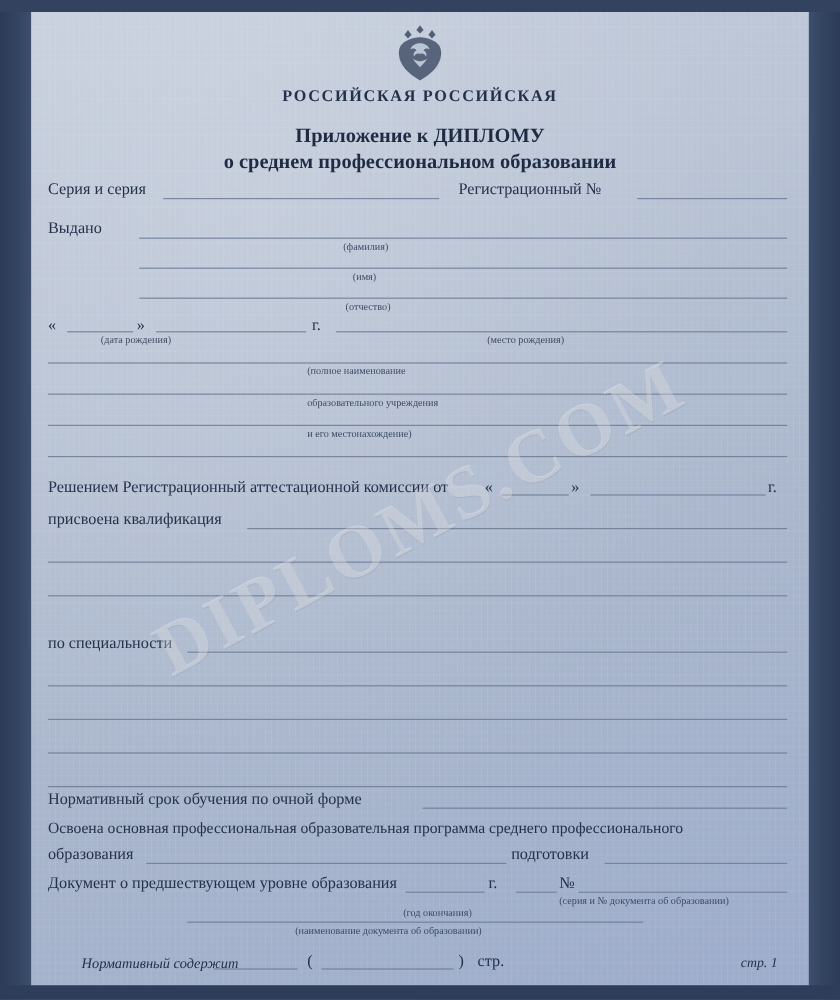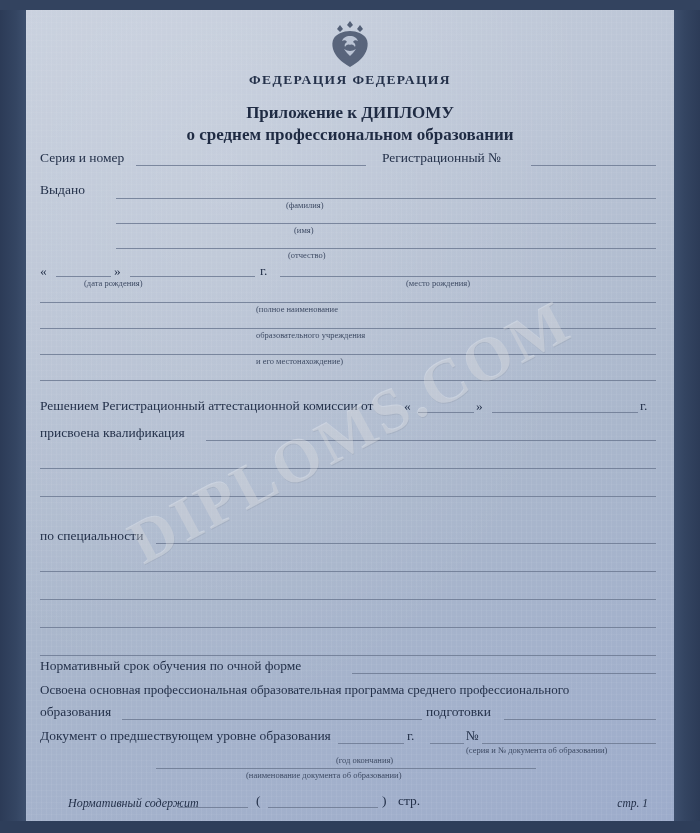--- a/index.html
+++ b/index.html
@@ -217,25 +217,25 @@
           <path d="M18 7 l3 4 -3 3 -3 -3 z"></path>
           <path d="M38 7 l3 4 -3 3 -3 -3 z"></path>
           <path d="M28 13 c-7 0 -13 3 -16 7 c-2 3 -2 7 -1 11 c2 7 8 13 17 18 c9 -5 15 -11 17 -18 c1 -4 1 -8 -1 -11 c-3 -4 -9 -7 -16 -7 z" opacity="0.95"></path>
         </g>
         <g fill="#b9c3d4">
           <path d="M28 18 c-4 0 -7 2 -8 5 c2 -1 4 -1 5 1 c-2 1 -3 3 -2 5 c1 -2 3 -3 5 -2 c2 -1 4 0 5 2 c1 -2 0 -4 -2 -5 c1 -2 3 -2 5 -1 c-1 -3 -4 -5 -8 -5 z"></path>
           <path d="M22 31 c2 3 4 5 6 7 c2 -2 4 -4 6 -7 c-2 1 -4 2 -6 2 c-2 0 -4 -1 -6 -2 z"></path>
         </g>
       </svg>
 
-      <div class="country">ФЕДЕРАЦИЯ ФЕДЕРАЦИЯ</div>
+      <div class="country">РОССИЙСКАЯ РОССИЙСКАЯ</div>
       <div class="title1">Приложение к ДИПЛОМУ</div>
       <div class="title2">о среднем профессиональном образовании</div>
 
-      <div class="lbl" style="left:14px; top:140px;">Серия и номер</div>
+      <div class="lbl" style="left:14px; top:140px;">Серия и серия</div>
       <div class="rule" style="left:110px; top:155px; width:230px;"></div>
       <div class="lbl" style="left:356px; top:140px;">Регистрационный №</div>
       <div class="rule" style="left:505px; top:155px; width:125px;"></div>
 
       <div class="lbl" style="left:14px; top:172px;">Выдано</div>
       <div class="rule" style="left:90px; top:188px; width:540px;"></div>
       <div class="hint" style="left:260px; top:190px; width:120px;">(фамилия)</div>
 
       <div class="rule" style="left:90px; top:213px; width:540px;"></div>
       <div class="hint" style="left:268px; top:215px; width:104px;">(имя)</div>

